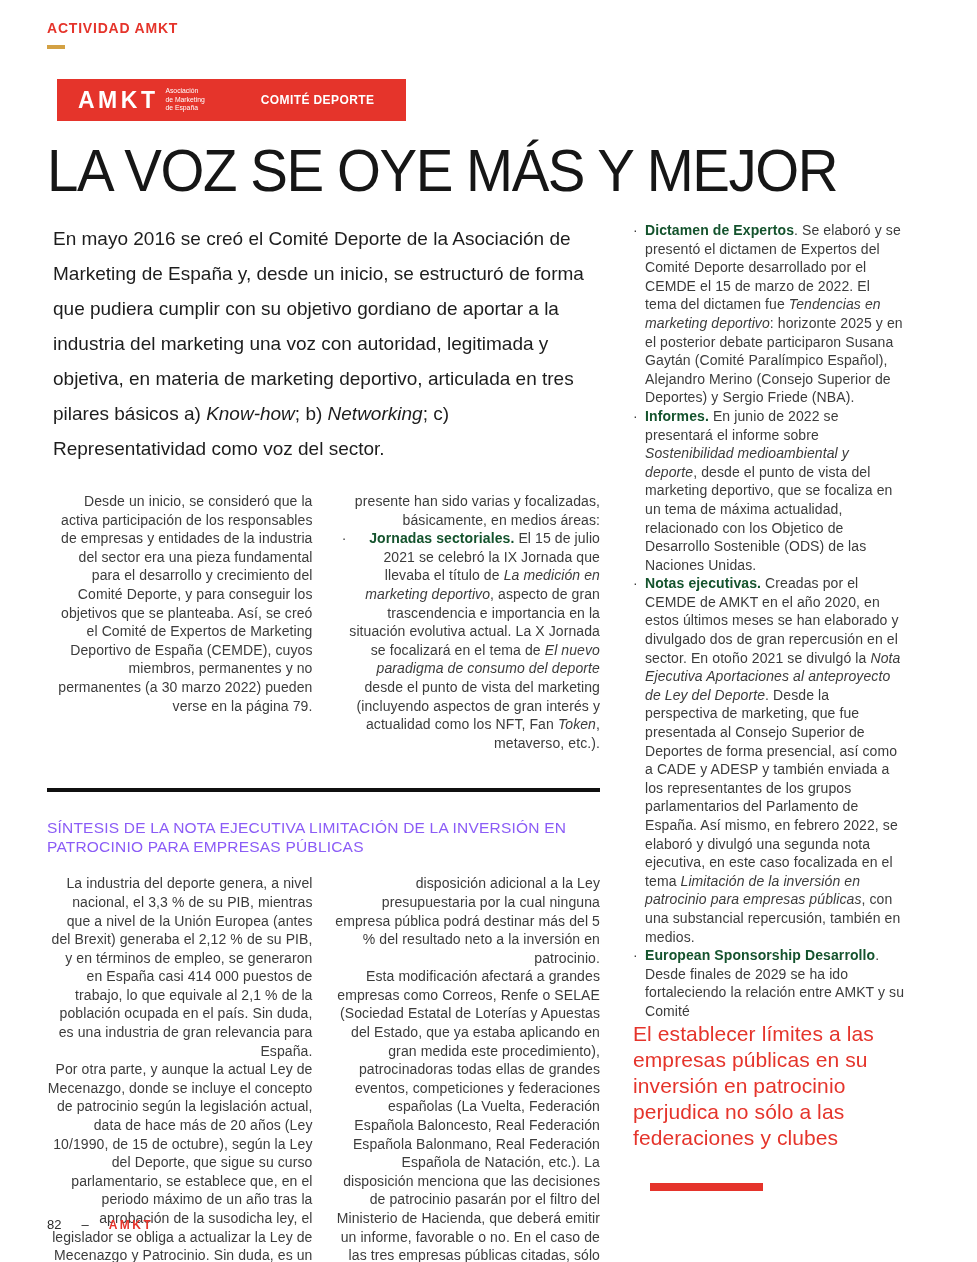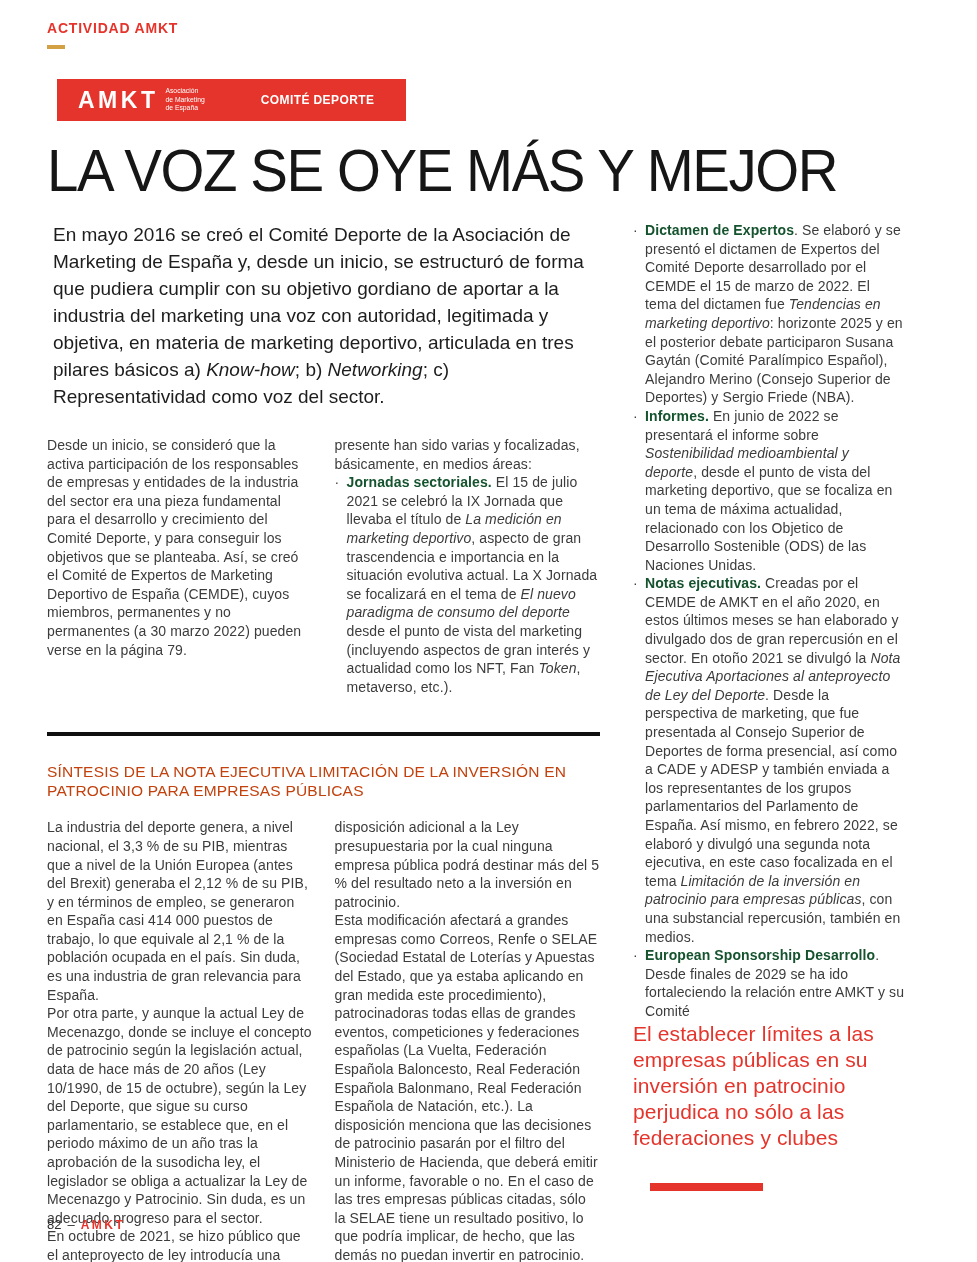--- a/index.html
+++ b/index.html
@@ -22,45 +22,45 @@
   .logo-word{font-size:23px;font-weight:700;letter-spacing:3.5px;line-height:1;}
   .logo-sub{font-size:6.8px;line-height:1.3;margin-left:7px;white-space:pre-line;}
   .committee{font-size:12px;font-weight:700;letter-spacing:.4px;margin-left:56px;}
 
   
   .title{margin:20px 0 0;font-size:60px;font-weight:400;color:var(--ink);letter-spacing:-1.5px;transform:scaleX(.94);transform-origin:left center;white-space:nowrap;line-height:1;}
 
   
   .main{display:grid;grid-template-columns:553px 272px;column-gap:33px;margin-top:20px;}
 
-  .intro{margin:0 0 0 6px;font-size:19px;line-height:27px;color:#1d1d1d;}
+  .intro{margin:0 0 0 6px;font-size:19px;line-height:35px;color:#1d1d1d;}
 
-  .cols{display:grid;grid-template-columns:1fr 1fr;column-gap:22px;margin-top:26px;}
+  .cols{display:grid;grid-template-columns:1fr 1fr;column-gap:22px;margin-top:26px;text-align:right;}
   .body-text{font-size:14px;line-height:18.6px;color:var(--body);letter-spacing:.1px;}
   .body-text p{margin:0;}
   .gap-top{margin-top:13px;}
   .lead-gap{margin-bottom:17px;}
 
   .bullet-item{display:flex;}
   .bullet-item .marker{flex:0 0 12px;width:12px;}
   .bullet-item .btext{flex:1;}
   .it{font-style:italic;}
   .bd{font-weight:700;color:#14532d;}
 
   .rule{width:553px;height:4px;background:#101010;margin-top:36px;}
-  .section-heading{margin:26px 0 0;font-size:15.5px;line-height:19px;font-weight:400;color:#c2410c;letter-spacing:.2px;max-width:553px;}
+  .section-heading{margin:26px 0 0;font-size:15.5px;line-height:19px;font-weight:400;color:#8b5cf6;letter-spacing:.2px;max-width:553px;}
   .lower{margin-top:18px;}
 
   
   .col3{font-size:14px;line-height:18.6px;}
   .quote{margin:46px 0 0 17px;color:var(--red);font-size:21px;line-height:26px;font-weight:400;letter-spacing:.1px;}
   .quote-bar{width:113px;height:8px;background:var(--red);margin:32px 0 0 17px;}
 
   
-  .footer{position:absolute;left:47px;bottom:30px;display:flex;align-items:flex-end;gap:6px;font-size:13px;color:#2b2b2b;}
+  .footer{position:absolute;left:47px;bottom:30px;display:flex;align-items:flex-end;gap:20px;font-size:13px;color:#2b2b2b;}
   .footer .brand{color:var(--red);font-weight:700;letter-spacing:2.5px;font-size:12px;}
 </style>
 </head>
 <body>
 
 <div class="page">
 
   <div class="eyebrow">ACTIVIDAD AMKT</div>
   <div class="eyebrow-dash"></div>
 

